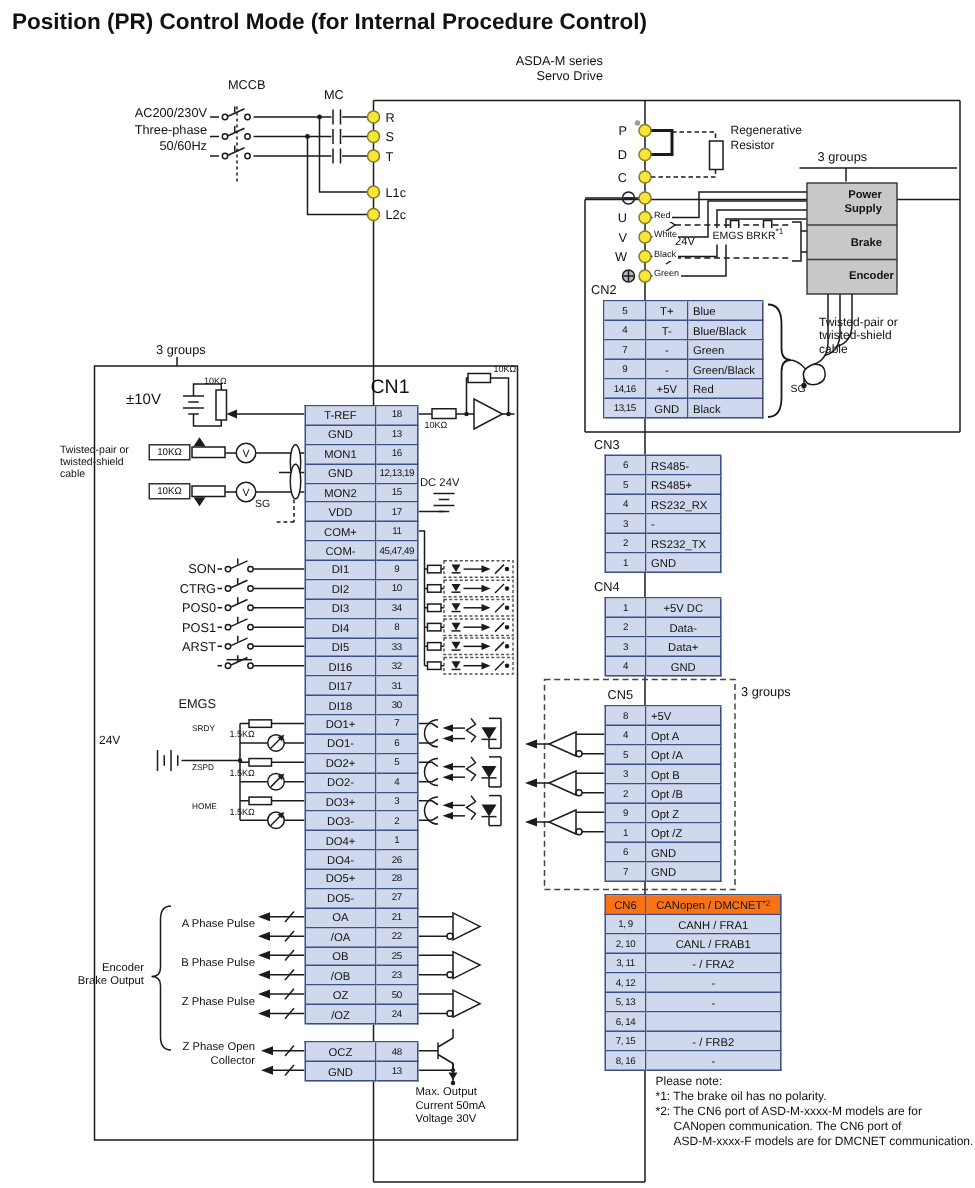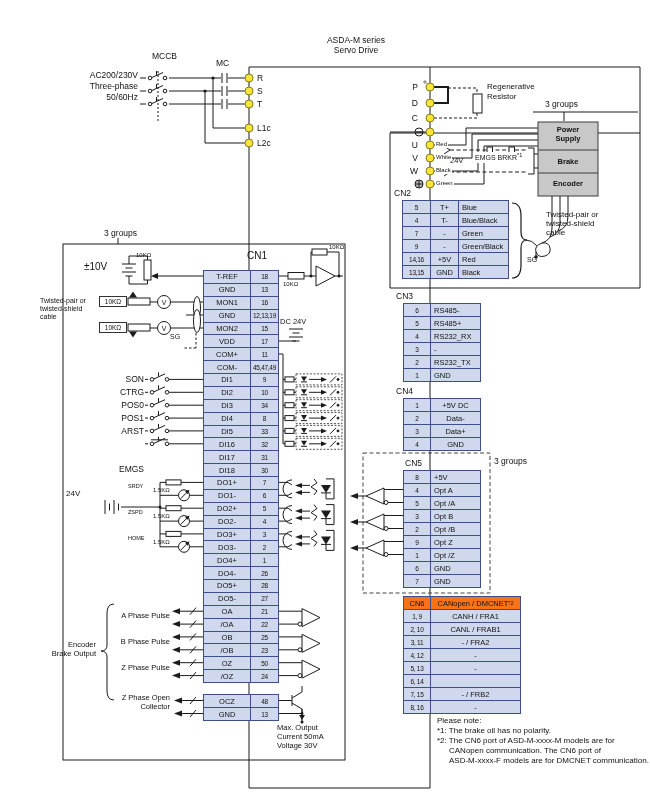--- a/index.html
+++ b/index.html
@@ -1,21 +1,21 @@
 <!DOCTYPE html>
 <html><head>
 <meta charset="utf-8">
 <style>
   html,body{margin:0;padding:0;background:#fff}
   .stage{position:relative;width:650px;height:792px;background:#fff;overflow:hidden;
          font-family:"Liberation Sans",sans-serif;color:#111}
   svg.ov{position:absolute;left:0;top:0}
   .lbl{position:absolute;font-size:8px;line-height:1.18;white-space:nowrap;color:#111}
   .ra{text-align:right}
-  .ctr{text-align:center}
+  .ctr{text-align:right}
   .bgw{background:#fff;padding:0 1px}
   .title{font-size:15px;font-weight:bold}
   .boxed{border:1px solid #333;display:flex;align-items:center;justify-content:center}
   .tbl{position:absolute;background:#fff;border-left:1px solid #3d4f86;border-top:1px solid #3d4f86}
   .trow{display:grid}
   .c{border-right:1px solid #3d4f86;border-bottom:1px solid #3d4f86;background:#cfd8ec;
      display:flex;align-items:center;justify-content:center;font-size:7.5px;overflow:hidden;white-space:nowrap}
   .c.pin{font-size:6.5px;letter-spacing:-0.3px}
   .c.left{justify-content:flex-start;padding-left:3px}
   .c.white{background:#f97316}
@@ -358,20 +358,21 @@
     <path d="M403,541.5 H384 M403,554.5 H388"></path>
     <polygon points="384,540 384,556 366,548" fill="#fff"></polygon>
         <circle cx="386" cy="554.5" r="2"></circle>
     <path d="M366,548 H356"></path>
   </g>
   <use href="#al" x="350" y="496"></use>
       <use href="#al" x="350" y="522"></use>
       <use href="#al" x="350" y="548"></use>
 </svg>
 
+<div class="lbl title" style="left:8px;top:6px">Position (PR) Control Mode (for Internal Procedure Control)</div>
 
 <div class="lbl" style="left:152px;top:51px;font-size:8.5px">MCCB</div>
 <div class="lbl" style="left:216px;top:58px;font-size:8.5px">MC</div>
 <div class="lbl ra" style="left:58px;top:70px;width:80px;font-size:8.5px">AC200/230V</div>
 <div class="lbl ra" style="left:58px;top:81px;width:80px;font-size:8.5px">Three-phase</div>
 <div class="lbl ra" style="left:58px;top:92px;width:80px;font-size:8.5px">50/60Hz</div>
 <div class="lbl" style="left:257px;top:73px;font-size:8.5px">R</div>
 <div class="lbl" style="left:257px;top:86px;font-size:8.5px">S</div>
 <div class="lbl" style="left:257px;top:99px;font-size:8.5px">T</div>
 <div class="lbl" style="left:257px;top:123px;font-size:8.5px">L1c</div>
@@ -397,21 +398,21 @@
 <div class="lbl bgw" style="left:435px;top:154px;font-size:6px">White</div>
 <div class="lbl bgw" style="left:435px;top:167px;font-size:6px">Black</div>
 <div class="lbl bgw" style="left:435px;top:180px;font-size:6px">Green</div>
 <div class="lbl" style="left:394px;top:188px;font-size:8.5px">CN2</div>
 <div class="lbl" style="left:546px;top:210px">Twisted-pair or</div>
 <div class="lbl" style="left:546px;top:219px">twisted-shield</div>
 <div class="lbl" style="left:546px;top:228px">cable</div>
 <div class="lbl" style="left:527px;top:256px;font-size:7px">SG</div>
 
 <div class="lbl" style="left:104px;top:228px;font-size:8.5px">3 groups</div>
-<div class="lbl" style="left:247px;top:250px;font-size:10px">CN1</div>
+<div class="lbl" style="left:247px;top:250px;font-size:13px">CN1</div>
 <div class="lbl" style="left:84px;top:261px;font-size:10px">±10V</div>
 <div class="lbl" style="left:136px;top:252px;font-size:6px">10KΩ</div>
 <div class="lbl" style="left:329px;top:244px;font-size:6px">10KΩ</div>
 <div class="lbl" style="left:283px;top:281px;font-size:6px">10KΩ</div>
 <div class="lbl boxed" style="left:99px;top:296px;width:26px;height:9px;font-size:6.5px">10KΩ</div>
 <div class="lbl boxed" style="left:99px;top:322px;width:26px;height:9px;font-size:6.5px">10KΩ</div>
 <div class="lbl" style="left:40px;top:297px;font-size:7px">Twisted-pair or</div>
 <div class="lbl" style="left:40px;top:305px;font-size:7px">twisted-shield</div>
 <div class="lbl" style="left:40px;top:313px;font-size:7px">cable</div>
 <div class="lbl" style="left:170px;top:333px;font-size:7px">SG</div>

